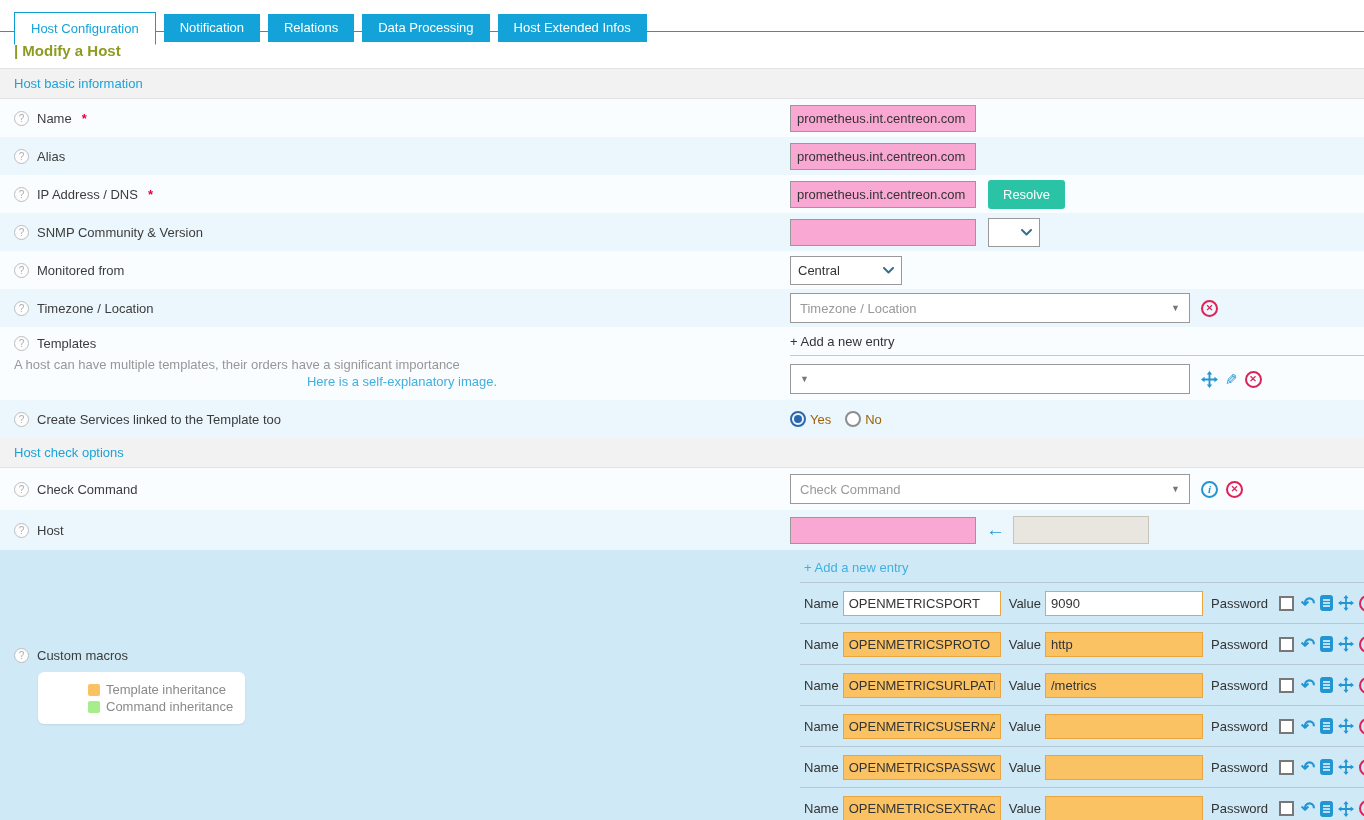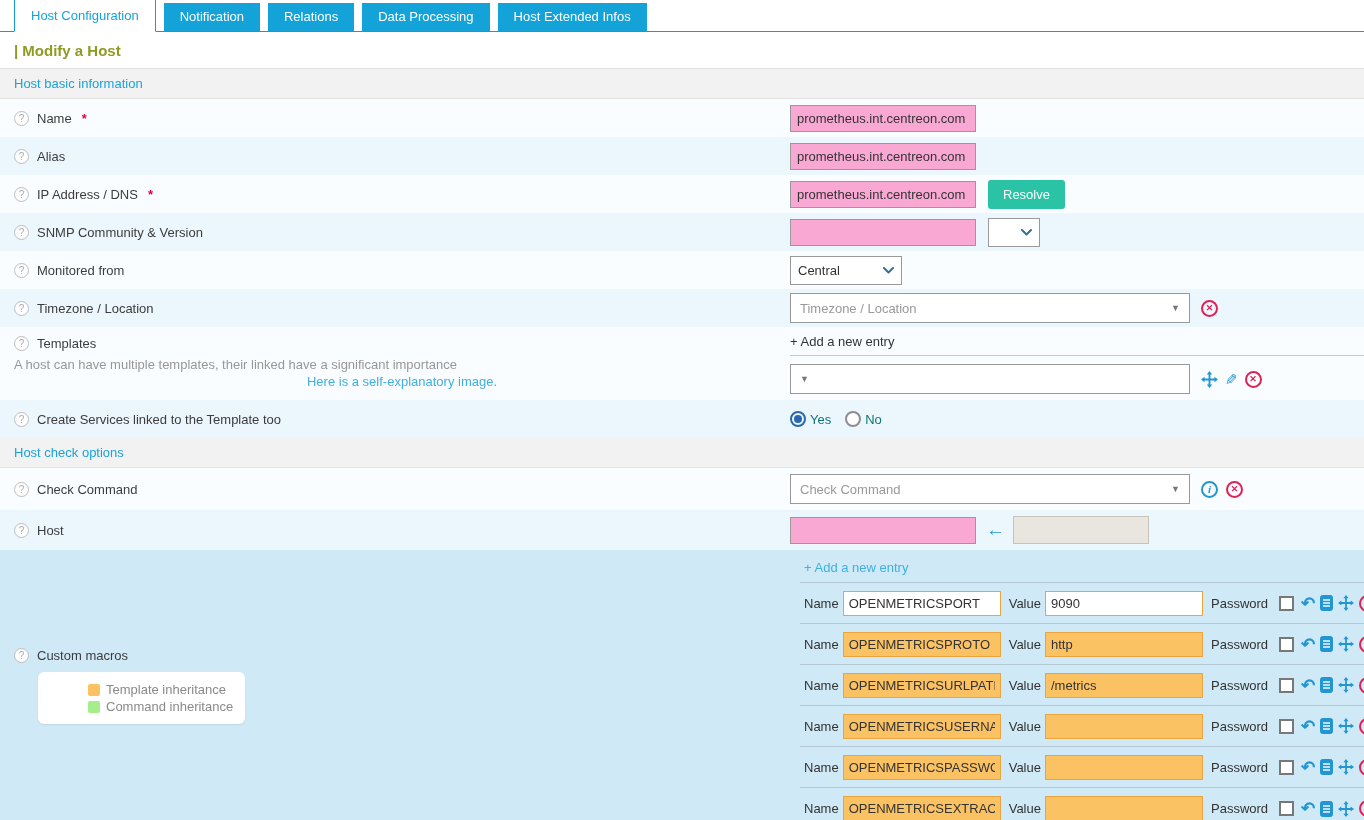--- a/index.html
+++ b/index.html
@@ -1,20 +1,20 @@
 <!DOCTYPE html>
 <html><head>
 <meta charset="utf-8">
 <style>
   * { margin:0; padding:0; box-sizing:border-box; }
   html,body { width:1364px; height:820px; overflow:hidden; background:#fff;
     font-family:"Liberation Sans", sans-serif; font-size:13px; color:#333; }
 
   
-  .tabbar { display:flex; align-items:flex-end; padding:24px 0 0 14px;
+  .tabbar { display:flex; align-items:center; padding:24px 0 0 14px;
     border-bottom:1px solid #0f9ed4; height:32px; }
   .tab { background:#14a3d9; color:#fff; padding:6px 16px 7px; margin-right:8px;
     font-size:13px; cursor:pointer; white-space:nowrap; }
   .tab.active { background:#fff; color:#14a3d9; border:1px solid #0f9ed4;
     border-bottom:1px solid #fff; margin-bottom:-1px; padding:8px 16px 8px; }
 
   
   .page-title { padding:10px 0 9px 14px; font-size:15px; font-weight:bold;
     color:#8e9b20; border-bottom:1px solid #e3e3e3; }
 
@@ -68,21 +68,21 @@
   .helptext { color:#979797; margin-top:6px; }
   .linktext { color:#41b0e0; margin-top:2px; cursor:pointer;text-align:center; }
 
   
   .radio { width:16px; height:16px; border-radius:50%; display:inline-block;
     position:relative; margin-right:4px; cursor:pointer; vertical-align:middle; }
   .radio.on { border:2px solid #2a67ae; }
   .radio.on::after { content:""; position:absolute; inset:2px; border-radius:50%;
     background:#2a67ae; }
   .radio.off { border:2px solid #8d8d8d; background:#fff; }
-  .radio-lbl { margin-right:14px; color:#0f766e; }
+  .radio-lbl { margin-right:14px; color:#a16207; }
 
   
   .arrow-left { color:#2196d3; font-size:19px; margin:0 8px 0 10px; }
   .disabled-box { width:136px; height:28px; background:#e9e6df; border:1px solid #c6c3ba; }
 
   
   .macros-panel { background:#cfe9f6; display:flex; min-height:276px; }
   .macros-left { width:790px; flex:0 0 790px; position:relative; }
   .macros-label { position:absolute; top:98px; left:14px; display:flex;
     align-items:center; gap:8px; }
@@ -215,21 +215,21 @@
     <span class="icon-circle red-x" style="margin-left:11px;">✕</span>
   </div>
 </div>
 
 <div class="frow light" style="align-items:flex-start; min-height:64px;">
   <div class="cell-label" style="padding-top:9px;">
     <div class="lblline">
       <span class="help-icon">?</span>
       <span class="lbl">Templates</span>
     </div>
-    <div class="helptext">A host can have multiple templates, their linked have a significant importance</div>
+    <div class="helptext">A host can have multiple templates, their orders have a significant importance</div>
     <div class="linktext">Here is a self-explanatory image.</div>
   </div>
   <div class="cell-input" style="flex-direction:column; align-items:stretch; padding:7px 0 6px;">
     <div class="add-entry-dark">+ Add a new entry</div>
     <div class="hr-line"></div>
     <div style="display:flex; align-items:center;">
       <div class="select2">
         <span class="caret">▼</span>
       </div>
       <svg class="move-icon" style="margin-left:11px;" width="17" height="17" viewBox="0 0 20 20">

